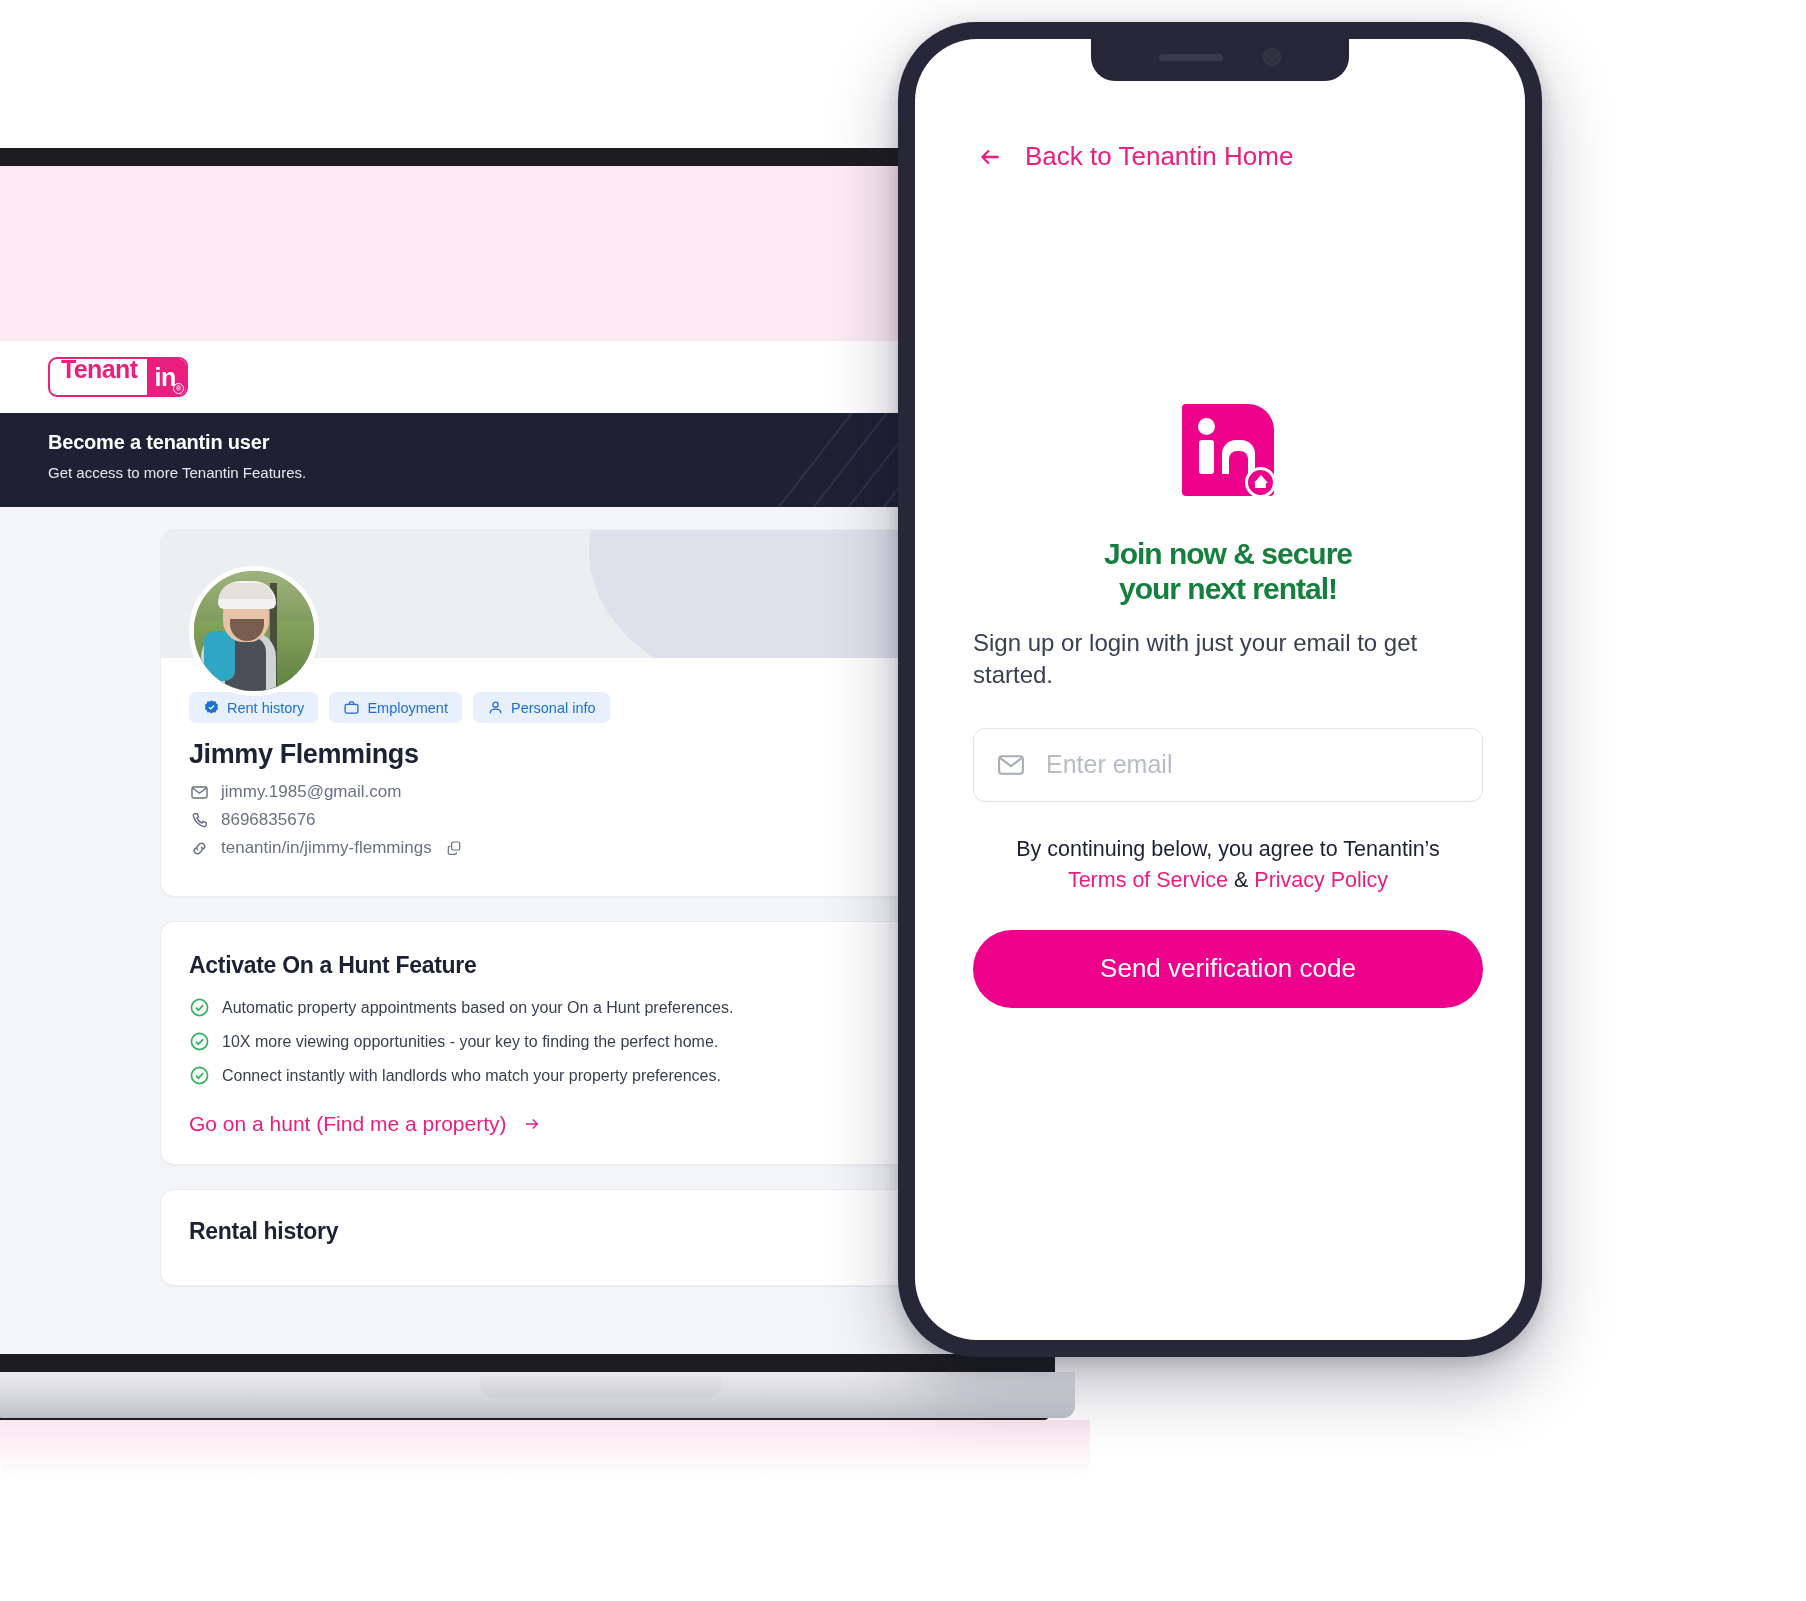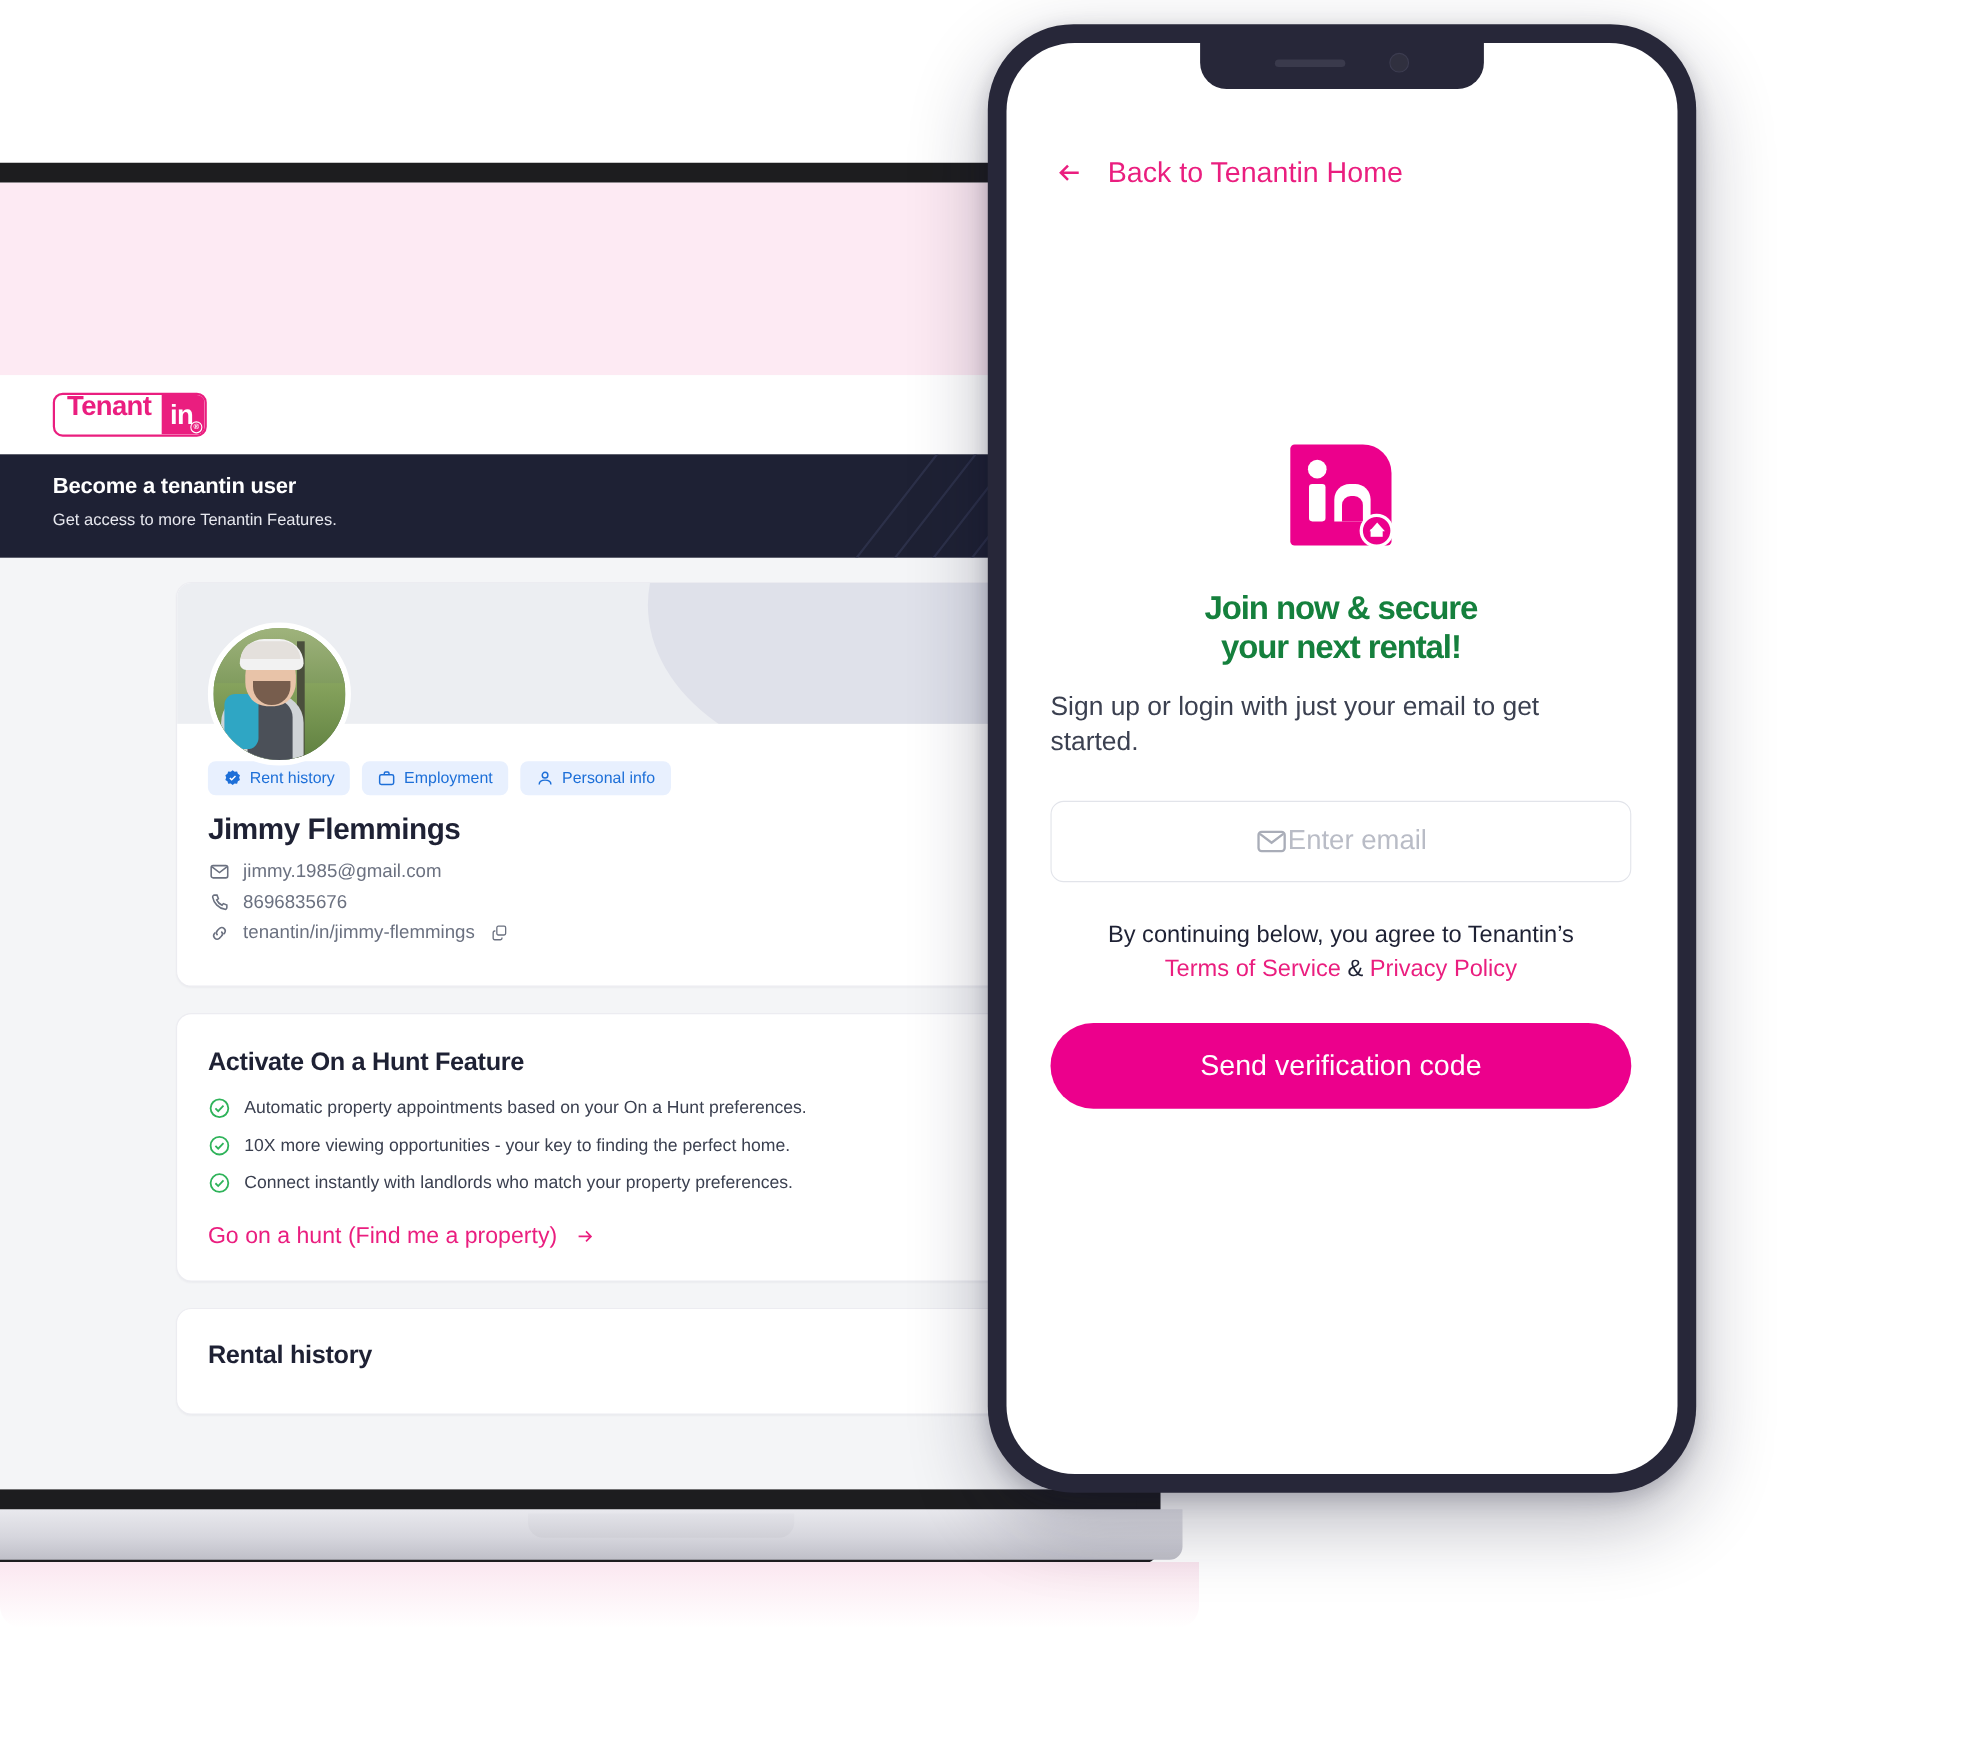--- a/index.html
+++ b/index.html
@@ -158,21 +158,21 @@
   }
   .notch {
     position:absolute; left:50%; transform:translateX(-50%); top:0;
     width: 258px; height: 42px; background:#272739;
     border-radius: 0 0 24px 24px; z-index: 9;
     display:flex; align-items:center; justify-content:center; gap: 40px;
   }
   .notch-speaker { width: 64px; height: 7px; border-radius:4px; background:#3a3a4c; margin-top:-6px;}
   .notch-cam { width: 18px; height: 18px; border-radius:50%; background:#30303f; border:1.5px solid #3c3c50; margin-top:-6px;}
 
-  .phone-content { position:absolute; inset:0; padding: 64px 42px 0 40px; }
+  .phone-content { position:absolute; inset:0; padding: 64px 42px 0 58px; }
   .back-row { display:flex; align-items:center; gap: 18px; color:#ea1e7f; font-size: 26px; font-weight: 500; margin-top: 38px;}
   .phone-logo {
     width: 92px; height: 92px; margin: 232px auto 0 auto; position:relative;
     background:#ec008c; border-radius: 4px 26px 4px 4px;
   }
   .pl-dot { position:absolute; left:16px; top:14px; width:17px; height:17px; border-radius:50%; background:#fff; }
   .pl-i   { position:absolute; left:17px; top:36px; width:15px; height:34px; border-radius:3px; background:#fff; }
   .pl-n   { position:absolute; left:40px; top:36px; width:33px; height:34px; background:#fff;
             border-radius: 14px 14px 0 0; }
   .pl-ncut{ position:absolute; left:47px; top:47px; width:19px; height:23px; background:#ec008c; border-radius:8px 8px 0 0;}
@@ -184,21 +184,21 @@
 
   .phone-h1 {
     margin-top: 40px; text-align:center; font-size: 30px; line-height: 1.18;
     font-weight: 800; color:#15803d; letter-spacing: -1px;
   }
   .phone-sub {
     margin-top: 20px; text-align:left; font-size: 24px; line-height:1.35; color:#3b4050;
   }
   .email-field {
     margin-top: 36px; height: 74px; border:1.6px solid #e2e4ea; border-radius: 12px;
-    display:flex; align-items:center; gap: 0; padding: 0 22px; background:#fff;justify-content:center;
+    display:flex; align-items:center; gap: 20px; padding: 0 22px; background:#fff;
   }
   .email-ph { color:#b9bcc6; font-size: 25px; }
   .terms {
     margin-top: 32px; text-align:center; font-size: 21.5px; line-height:1.45; color:#1e2134;
   }
   .terms a { color:#ea1e7f; text-decoration:none; }
   .send-btn {
     margin-top: 34px; height: 78px; border-radius: 40px; background:#ec008c;
     color:#fff; font-size: 26px; font-weight:500;
     display:flex; align-items:center; justify-content:center; border:none; width:100%;

